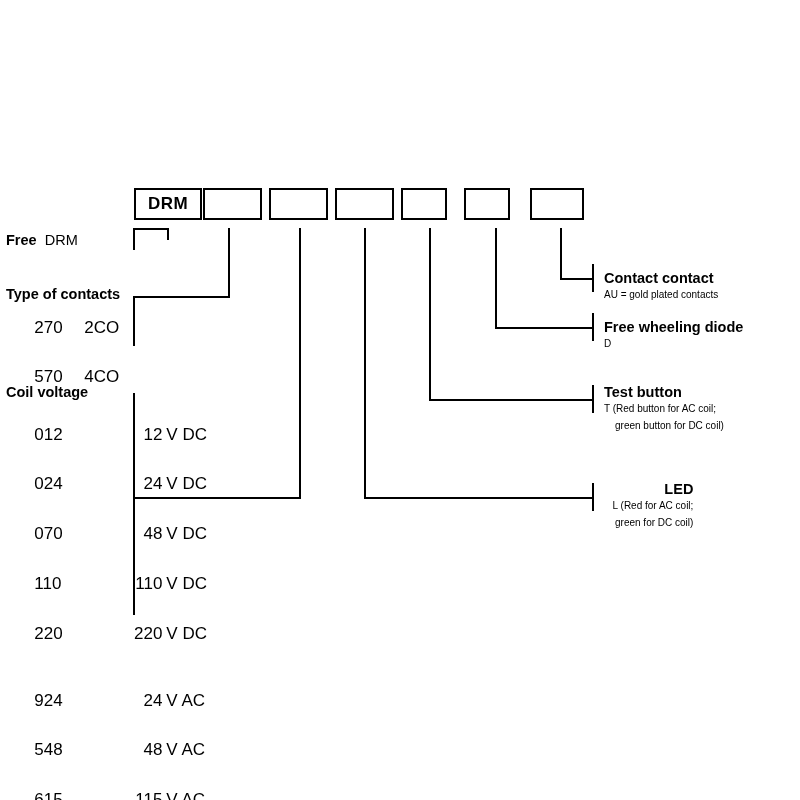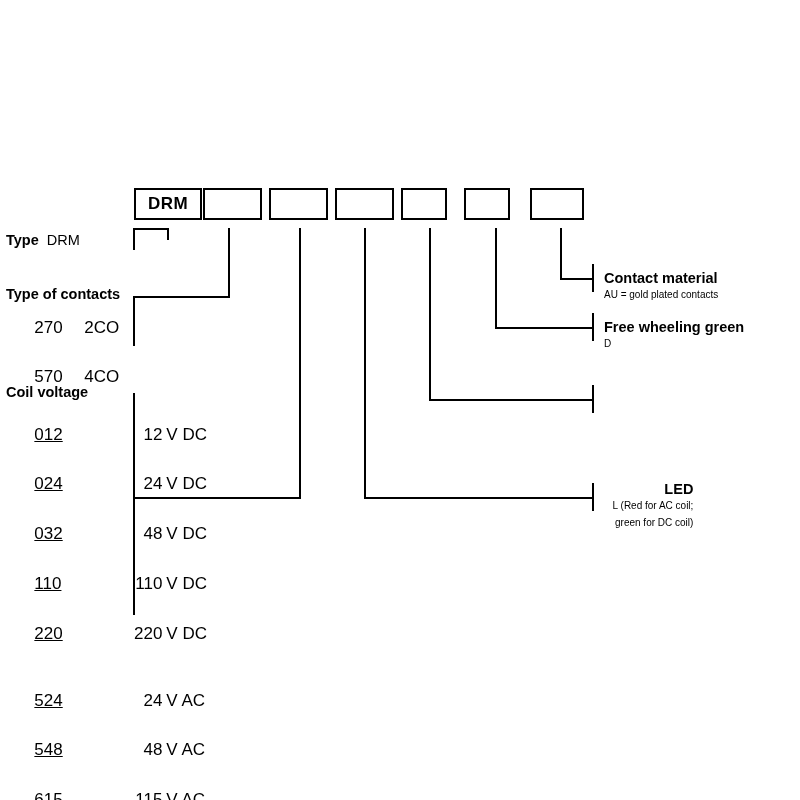--- a/index.html
+++ b/index.html
@@ -49,21 +49,20 @@
   .grp .head {
     font-weight: bold;
     font-size: 14.5px;
     line-height: 17px;
     white-space: pre;
     display: block;
   }
   .code-col {
     display: inline-block;
     width: 58px;
-    text-decoration: underline;
   }
   .val-col {
     display: inline-block;
     width: 70px;
     text-align: right;
   }
   .val-unit {
     display: inline-block;
     padding-left: 4px;
     text-align: center;
@@ -120,21 +119,21 @@
 
   <div class="ln v" style="left:495px; top:228px; height:101px;"></div>
   <div class="ln h" style="left:495px; top:327px; width:99px;"></div>
   <div class="ln v" style="left:592px; top:313px; height:28px;"></div>
 
   <div class="ln v" style="left:560px; top:228px; height:52px;"></div>
   <div class="ln h" style="left:560px; top:278px; width:34px;"></div>
   <div class="ln v" style="left:592px; top:264px; height:28px;"></div>
 
   <div class="grp" style="left:6px; top:232px;">
-    <span class="head"><span>Type</span>&nbsp;&nbsp;<span style="font-weight:normal;">DRM</span></span>
+    <span class="head"><span>Free</span>&nbsp;&nbsp;<span style="font-weight:normal;">DRM</span></span>
   </div>
 
   <div class="grp" style="left:6px; top:286px;">
     <span class="head">Type of contacts</span>
     <span class="row">
       <span class="tc-code">270</span><span>2CO</span>
     </span>
     <span class="row">
       <span class="tc-code">570</span><span>4CO</span>
     </span>
@@ -143,51 +142,56 @@
   <div class="grp" style="left:6px; top:384px;">
     <span class="head">Coil voltage</span>
     <span style="display:block; height:9px;"></span>
     <span class="row">
       <span class="code-col">012</span><span class="val-col">12</span><span class="val-unit">V DC</span>
     </span>
     <span class="row">
       <span class="code-col">024</span><span class="val-col">24</span><span class="val-unit">V DC</span>
     </span>
     <span class="row">
-      <span class="code-col">032</span><span class="val-col">48</span><span class="val-unit">V DC</span>
+      <span class="code-col">070</span><span class="val-col">48</span><span class="val-unit">V DC</span>
     </span>
     <span class="row">
       <span class="code-col">110</span><span class="val-col">110</span><span class="val-unit">V DC</span>
     </span>
     <span class="row">
       <span class="code-col">220</span><span class="val-col">220</span><span class="val-unit">V DC</span>
     </span>
     <span style="display:block; height:17px;"></span>
     <span class="row">
-      <span class="code-col">524</span><span class="val-col">24</span><span class="val-unit">V AC</span>
+      <span class="code-col">924</span><span class="val-col">24</span><span class="val-unit">V AC</span>
     </span>
     <span class="row">
       <span class="code-col">548</span><span class="val-col">48</span><span class="val-unit">V AC</span>
     </span>
     <span class="row">
       <span class="code-col">615</span><span class="val-col">115</span><span class="val-unit">V AC</span>
     </span>
 
   </div>
 
   <div class="rt" style="left:604px; top:270px;">
-    <span class="head">Contact material</span>
+    <span class="head">Contact contact</span>
     <span class="sub">AU = gold plated contacts</span>
   </div>
 
   <div class="rt" style="left:604px; top:319px;">
-    <span class="head">Free wheeling green</span>
+    <span class="head">Free wheeling diode</span>
     <span class="sub">D</span>
   </div>
 
+  <div class="rt" style="left:604px; top:384px;">
+    <span class="head">Test button</span>
+    <span class="sub">T (Red button for AC coil;</span>
+    <span class="sub indent">green button for DC coil)</span>
+  </div>
 
   <div class="rt" style="left:604px; top:481px;text-align:right;">
     <span class="head">LED</span>
     <span class="sub">L (Red for AC coil;</span>
     <span class="sub indent">green for DC coil)</span>
   </div>
 
 </div>
 
 </body></html>

